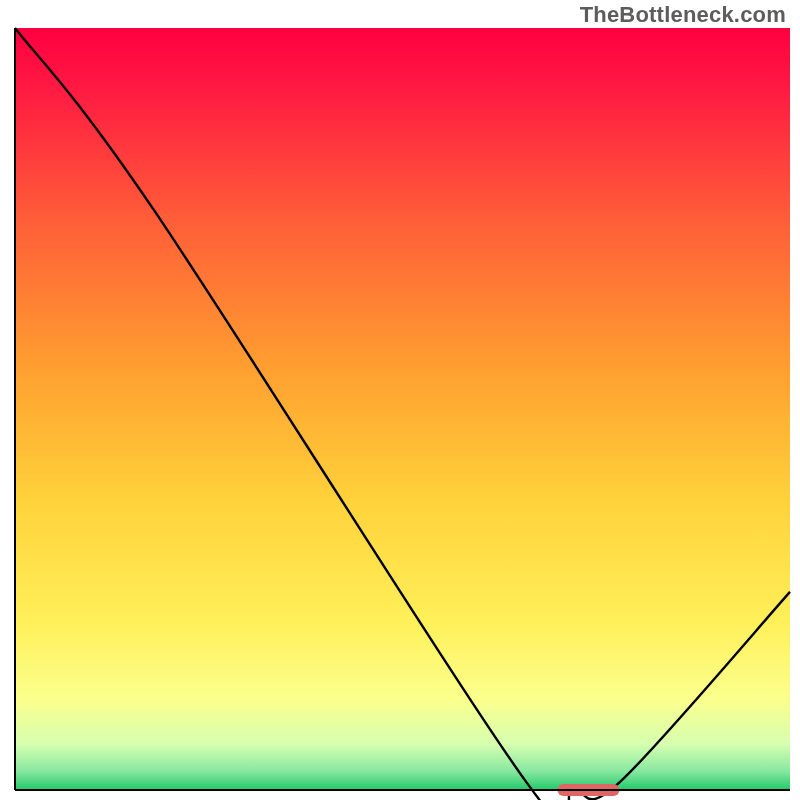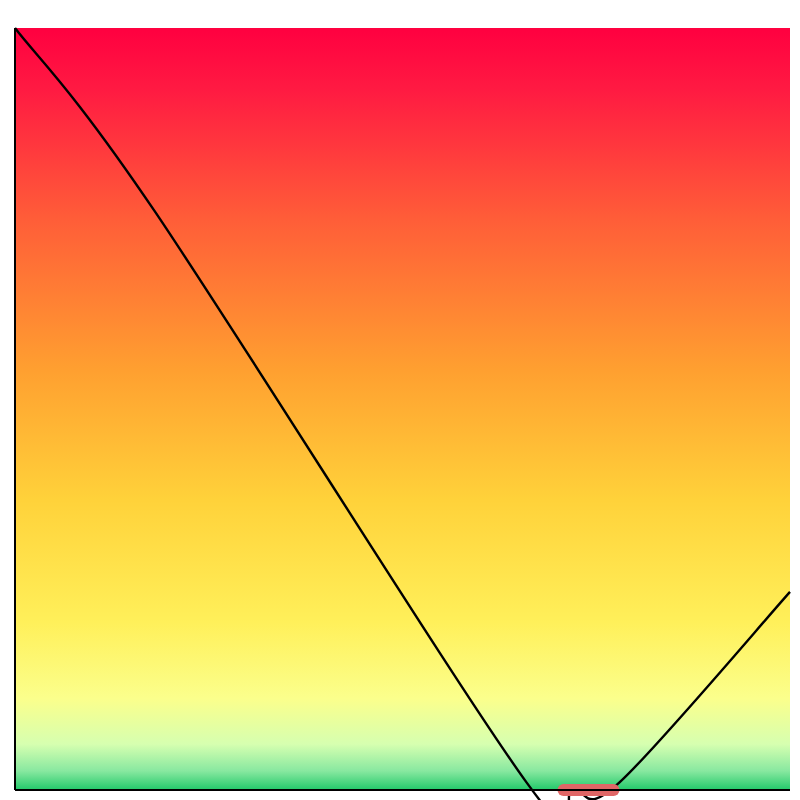--- a/index.html
+++ b/index.html
@@ -28,20 +28,21 @@
     display: block;
     position: absolute;
     top: 0;
     left: 0;
   }
 </style>
 </head>
 <body>
 <div class="container">
 
+<div class="watermark">TheBottleneck.com</div>
 
 <svg id="chart-svg" width="800" height="800" viewBox="0 0 800 800">
   <defs>
     <linearGradient id="bg-grad" x1="0" y1="0" x2="0" y2="1">
           <stop offset="0%" stop-color="#ff0040"></stop>
           <stop offset="8%" stop-color="#ff1a42"></stop>
           <stop offset="25%" stop-color="#ff5d38"></stop>
           <stop offset="45%" stop-color="#ffa030"></stop>
           <stop offset="62%" stop-color="#ffd23a"></stop>
           <stop offset="78%" stop-color="#fff05a"></stop>

